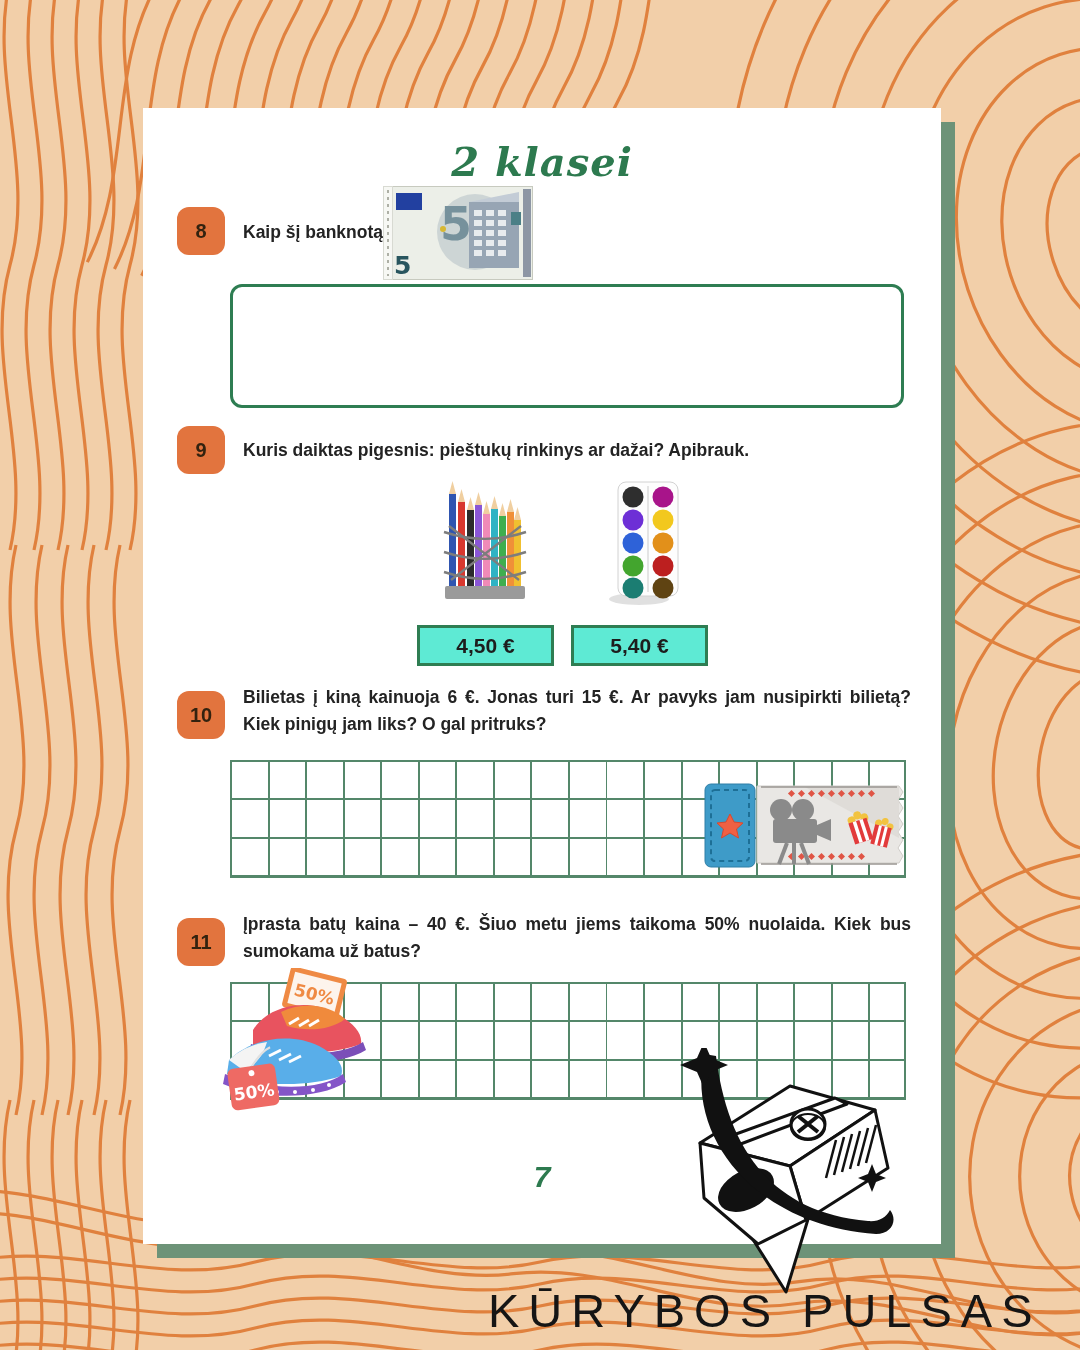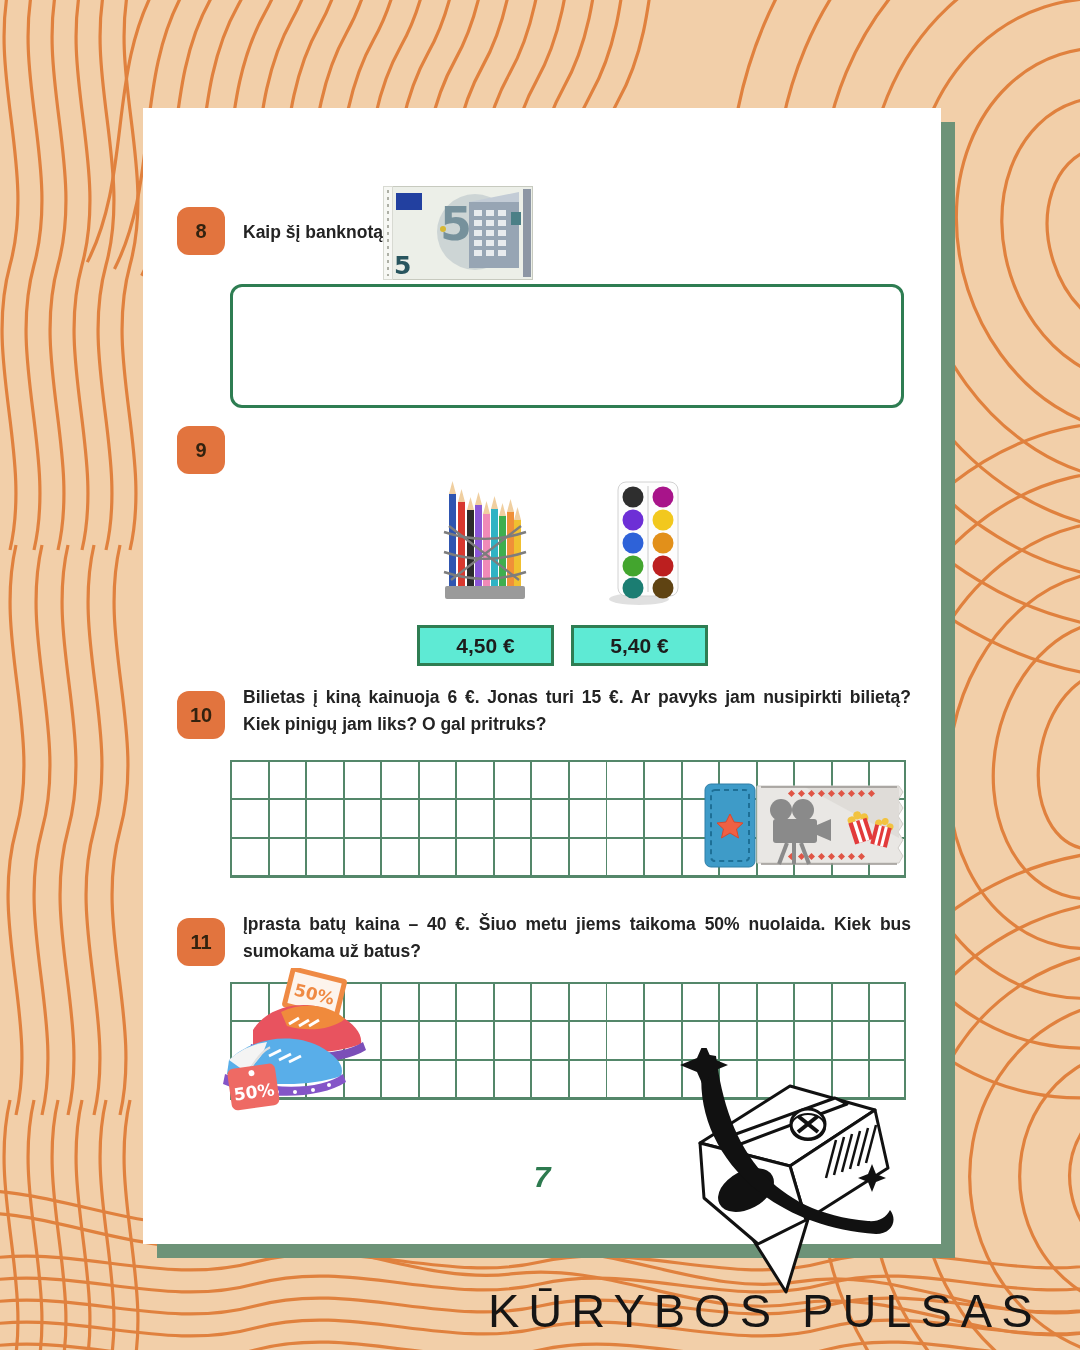--- a/index.html
+++ b/index.html
@@ -151,20 +151,21 @@
       <use href="#wh" x="-60" y="1240"></use>
         <use href="#wh" x="-60" y="1262"></use>
     </g>
   </g>
 </svg>
 
 <div class="page-shadow"></div>
 
 <div class="page">
 
+  <div class="title">2 klasei</div>
 
   <div class="badge" style="left:34px;top:99px;">
     <span>8</span>
   </div>
   <div class="q8-row">
     <span class="qtext">Kaip šį banknotą</span>
 
     <svg width="150" height="94" viewBox="0 0 150 94" style="flex:0 0 auto;">
       <rect x="0.5" y="0.5" width="149" height="93" fill="#ecefe8" stroke="#c7cabf"></rect>
       <rect x="0.5" y="0.5" width="9" height="93" fill="#f7f8f4" stroke="#d8dad2"></rect>
@@ -195,20 +196,21 @@
       <rect x="128" y="26" width="10" height="13" fill="#4b7f86"></rect>
       <circle cx="60" cy="43" r="3" fill="#d8b833"></circle>
       <text x="11" y="88" font-family="DejaVu Sans,sans-serif" font-size="25" font-weight="bold" fill="#28555e">5</text>
     </svg>
   </div>
   <div class="answer-box"></div>
 
   <div class="badge" style="left:34px;top:318px;">
     <span>9</span>
   </div>
+  <div class="q9-line qtext">Kuris daiktas pigesnis: pieštukų rinkinys ar dažai? Apibrauk.</div>
 
   <svg class="art" style="left:298px;top:366px;" width="88" height="132" viewBox="0 0 88 132">
     <g>
       <polygon points="8,20 15,20 11.5,7" fill="#f0cfa0"></polygon>
         <rect x="8" y="20" width="7" height="94" fill="#2f55b0"></rect>
       <polygon points="17,28 24,28 20.5,15" fill="#f0cfa0"></polygon>
         <rect x="17" y="28" width="7" height="86" fill="#d8382e"></rect>
       <polygon points="26,36 33,36 29.5,23" fill="#f0cfa0"></polygon>
         <rect x="26" y="36" width="7" height="78" fill="#2b2b2b"></rect>
       <polygon points="34,31 41,31 37.5,18" fill="#f0cfa0"></polygon>

